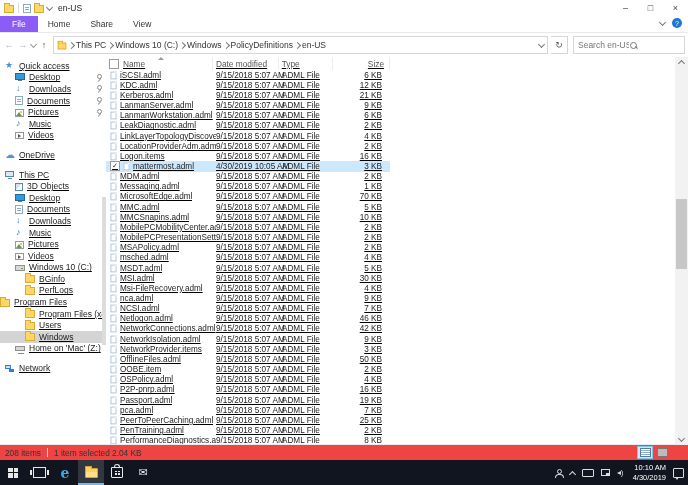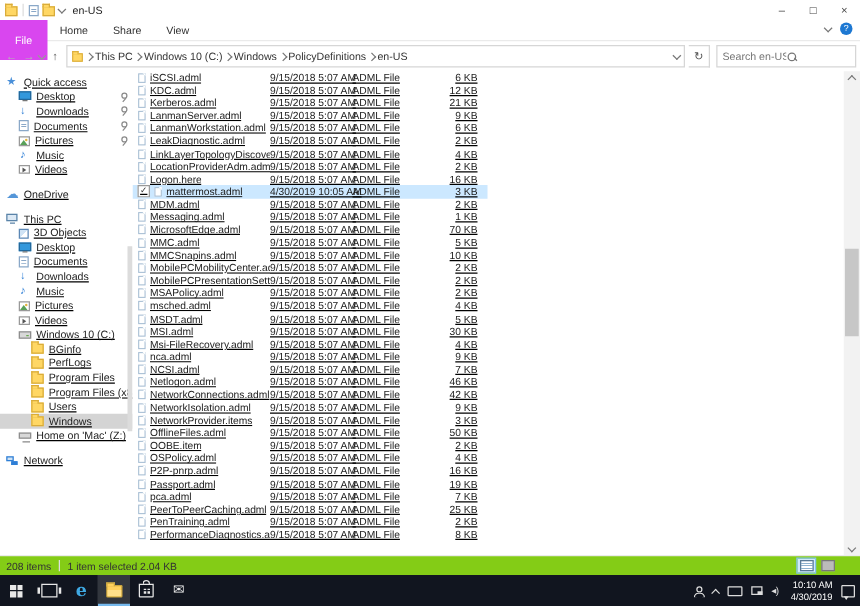--- a/index.html
+++ b/index.html
@@ -9,21 +9,21 @@
   
   .titlebar{height:16px;display:flex;align-items:center;background:#fff;font-size:8.5px;color:#222;flex:none;}
   .qat{display:flex;align-items:center;gap:3px;padding-left:4px;}
   .qat .sep{width:1px;height:10px;background:#ddd;margin:0 1px;}
   .wtitle{margin-left:6px;color:#222;}
   .caption-btns{margin-left:auto;display:flex;height:16px;}
   .cap{width:25px;display:flex;align-items:center;justify-content:center;font-size:9px;color:#444;cursor:default;}
   
   .tabsrow{height:16px;display:flex;align-items:stretch;border-bottom:1px solid #eaeaea;flex:none;font-size:8.5px;}
   .tab{padding:0 10px;display:flex;align-items:center;color:#333;}
-  .tab.file{background:#d946ef;color:#fff;padding:16px 12px;}
+  .tab.file{background:#8b5cf6;color:#fff;padding:0 12px;}
   .helpdot{width:10px;height:10px;border-radius:50%;background:#1d78d2;color:#fff;font-size:7px;display:flex;align-items:center;justify-content:center;}
   
   .addrrow{height:20px;display:flex;align-items:center;gap:3px;padding:2px 3px;flex:none;font-size:8.5px;color:#333;}
   .navbtns{display:flex;align-items:center;gap:2px;color:#555;}
   .navbtn{width:12px;text-align:center;font-size:9px;}
   .navbtn.dis{color:#b5b5b5;}
   .addrbox{flex:1;height:16px;border:1px solid #d6d6d6;display:flex;align-items:center;gap:2px;padding:0 3px;min-width:0;}
   .crumb{display:flex;align-items:center;gap:2px;white-space:nowrap;}
   .crumbs{display:flex;align-items:center;gap:2px;overflow:hidden;flex:1;}
   .addr-dd{margin-left:auto;}
@@ -54,21 +54,21 @@
   .fc4{width:51px;flex:none;text-align:right;padding-right:5px;box-sizing:border-box;white-space:nowrap;}
   .fname{overflow:hidden;text-overflow:clip;white-space:nowrap;}
   
   .vscroll{position:absolute;right:0;top:0;bottom:0;width:13px;background:#f2f2f2;display:flex;flex-direction:column;align-items:center;}
   .varrow{height:10px;display:flex;align-items:center;justify-content:center;color:#777;width:100%;}
   .vtrack{flex:1;width:100%;position:relative;}
   .vthumb{position:absolute;left:1px;right:1px;top:36%;height:19%;background:#c7c7c7;}
   
   .ckb{width:8px;height:8px;border:1px solid #9a9a9a;background:#fff;flex:none;display:flex;align-items:center;justify-content:center;font-size:7px;color:#333;line-height:8px;}
   
-  .statusbar{height:15px;flex:none;border-top:1px solid #ebebeb;display:flex;align-items:center;font-size:8.3px;color:#333;padding:0 5px;gap:6px;background:#84cc16;}
+  .statusbar{height:15px;flex:none;border-top:1px solid #ebebeb;display:flex;align-items:center;font-size:8.3px;color:#333;padding:0 5px;gap:6px;background:#ef4444;}
   .st-sep{width:1px;height:9px;background:#ddd;}
   .st-right{margin-left:auto;display:flex;gap:3px;padding-right:14px;}
   .viewtgl{width:14px;height:11px;display:flex;align-items:center;justify-content:center;}
   .viewtgl.on{background:#cfe8fc;outline:1px solid #84c3f0;}
   .tgl-lines{width:9px;height:7px;border:1px solid #5a7a96;background:
      repeating-linear-gradient(#fff 0 1px,#8fb2cf 1px 2px);}
   .tgl-thumb{width:9px;height:7px;border:1px solid #777;background:#bbb;}
   
   .taskbar{height:25px;flex:none;background:#11151f;display:flex;align-items:stretch;color:#e8e8e8;}
   .tb-start{width:26px;display:flex;align-items:center;justify-content:center;}
@@ -352,21 +352,21 @@
           <span>BGinfo</span>
 
         </div>
 
         <div class="sbitem" style="padding-left: 25px;">
           <span class="ic ic-folder"></span>
           <span>PerfLogs</span>
 
         </div>
 
-        <div class="sbitem" style="padding-left: 25px;">
+        <div class="sbitem" style="">
           <span class="ic ic-folder"></span>
           <span>Program Files</span>
 
         </div>
 
         <div class="sbitem" style="padding-left: 25px;">
           <span class="ic ic-folder"></span>
           <span>Program Files (x86)</span>
 
         </div>
@@ -390,20 +390,36 @@
         </div>
 
         <div class="sbitem gap" style="padding-left: 5px;">
           <span class="ic ic-network"></span>
           <span>Network</span>
 
         </div>
       </div>
 
     <div class="list">
+      <div class="listhead">
+        <div class="hc hc-name">
+          <span class="ckb"></span>
+          <span>Name</span>
+          <span class="sortcaret"></span>
+        </div>
+        <div class="hc hc-date">
+          <span>Date modified</span>
+        </div>
+        <div class="hc hc-type">
+          <span>Type</span>
+        </div>
+        <div class="hc hc-size">
+          <span>Size</span>
+        </div>
+      </div>
       <div class="rows">
 
           <div class="frow">
             <div class="fc1">
 
               <span class="ic ic-page" style="transform:scale(.85);"></span>
               <span class="fname">iSCSI.adml</span>
             </div>
             <div class="fc2">9/15/2018 5:07 AM</div>
             <div class="fc3">ADML File</div>
@@ -484,21 +500,21 @@
             </div>
             <div class="fc2">9/15/2018 5:07 AM</div>
             <div class="fc3">ADML File</div>
             <div class="fc4">2 KB</div>
           </div>
 
           <div class="frow">
             <div class="fc1">
 
               <span class="ic ic-page" style="transform:scale(.85);"></span>
-              <span class="fname">Logon.here</span>
+              <span class="fname">Logon.items</span>
             </div>
             <div class="fc2">9/15/2018 5:07 AM</div>
             <div class="fc3">ADML File</div>
             <div class="fc4">16 KB</div>
           </div>
 
           <div class="frow sel">
             <div class="fc1">
               <span class="ckb">✓</span>
               <span class="ic ic-page" style="transform:scale(.85);"></span>

